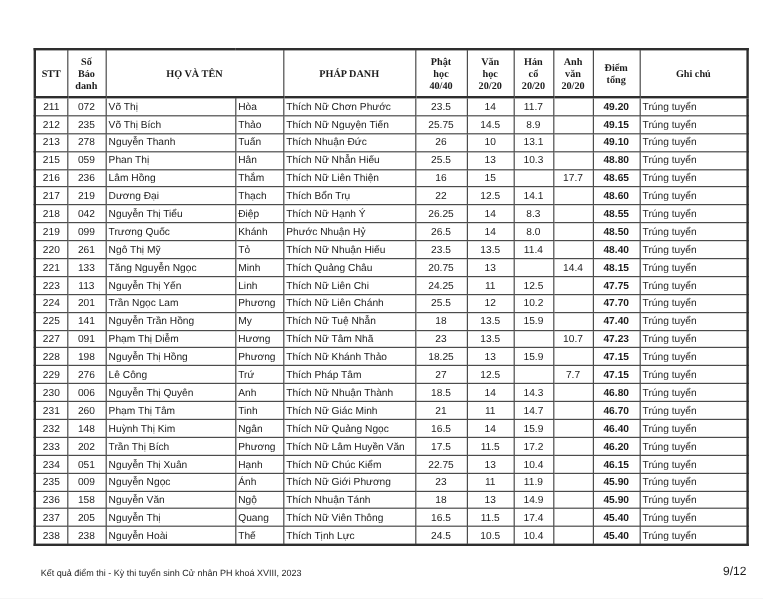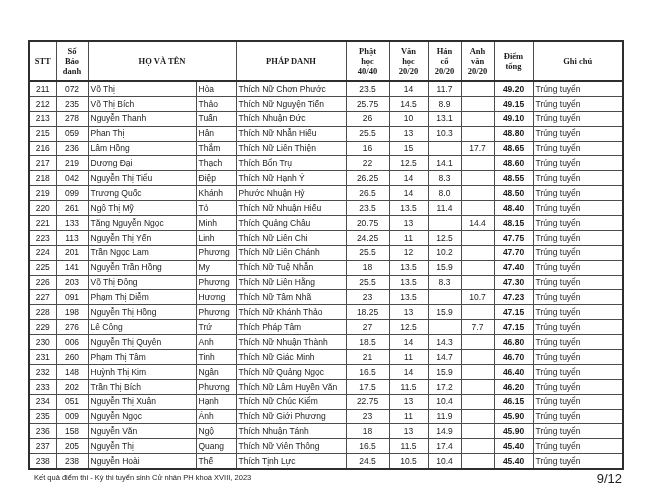--- a/index.html
+++ b/index.html
@@ -46,21 +46,21 @@
   td.center{text-align:center;}
   td.left{text-align:left;padding-left:3px;}
   td.total{font-weight:bold;}
   td.note{font-size:7.5px;color:#262626;}
   .footer-left{
     position:absolute;left:34px;top:473px;
     font-size:7.5px;color:#1c1c1c;
   }
   .footer-page{
     position:absolute;right:23px;top:471px;
-    font-size:13px;color:#1c1c1c;
+    font-size:10px;color:#1c1c1c;
   }
 </style>
 </head>
 <body>
 
 <div class="page">
 
   <table class="results">
     <colgroup>
       <col style="width:27px">
@@ -264,33 +264,20 @@
           <td class="left">My</td>
           <td class="left">Thích Nữ Tuệ Nhẫn</td>
           <td class="center">18</td>
           <td class="center">13.5</td>
           <td class="center">15.9</td>
           <td class="center"></td>
           <td class="center total">47.40</td>
           <td class="left note">Trúng tuyển</td>
         </tr>
         <tr>
-          <td class="center">226</td>
-          <td class="center">203</td>
-          <td class="left">Võ Thị Đông</td>
-          <td class="left">Phương</td>
-          <td class="left">Thích Nữ Liên Hằng</td>
-          <td class="center">25.5</td>
-          <td class="center">13.5</td>
-          <td class="center">8.3</td>
-          <td class="center"></td>
-          <td class="center total">47.30</td>
-          <td class="left note">Trúng tuyển</td>
-        </tr>
-        <tr>
           <td class="center">227</td>
           <td class="center">091</td>
           <td class="left">Phạm Thị Diễm</td>
           <td class="left">Hương</td>
           <td class="left">Thích Nữ Tâm Nhã</td>
           <td class="center">23</td>
           <td class="center">13.5</td>
           <td class="center"></td>
           <td class="center">10.7</td>
           <td class="center total">47.23</td>

